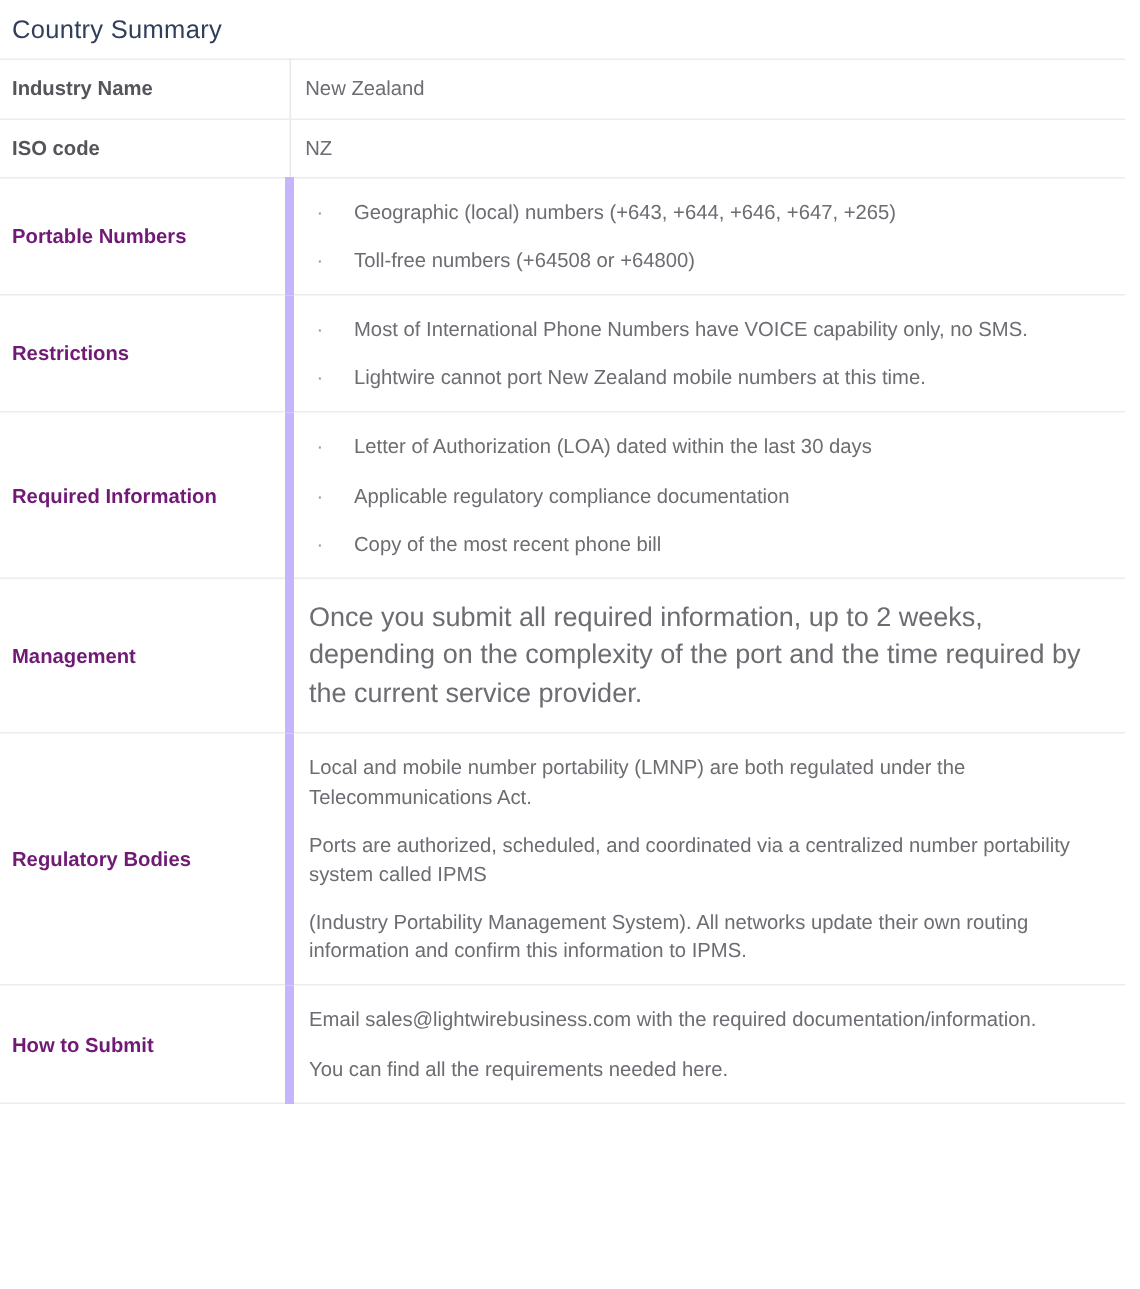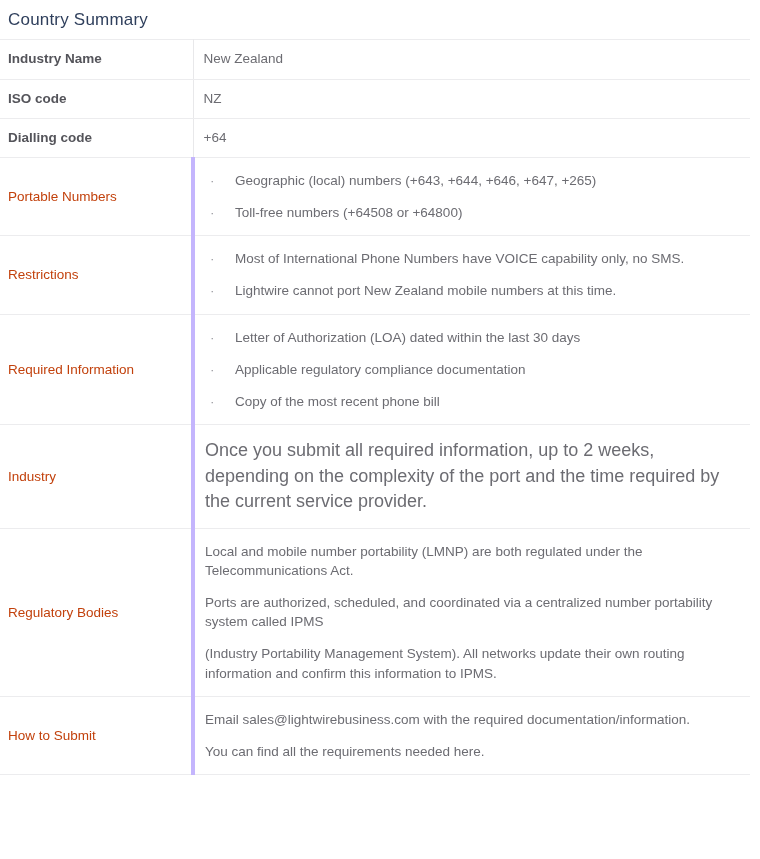--- a/index.html
+++ b/index.html
@@ -74,24 +74,24 @@
   }
 
   
   tr.guideline-row > td {
     border-top: 1px solid #ececee;
     border-bottom: 1px solid #ececee;
     vertical-align: middle;
     padding: 0;
   }
   tr.guideline-row > td.cell-label {
-    border-right: 4px solid #c4b5fd;
+    border-right: 6px solid #c4b5fd;
     padding: 14px 10px 14px 8px;
-    color: #c2410c;
-    font-weight: normal;
+    color: #701a75;
+    font-weight: bold;
     font-size: 13.5px;
     line-height: 1.42;
     vertical-align: middle;
   }
   tr.guideline-row > td.cell-value {
     padding: 13px 12px 13px 10px;
     color: #6c6c72;
     font-size: 13.5px;
     line-height: 1.42;
     vertical-align: middle;
@@ -154,24 +154,20 @@
       </tr>
 
       <tr class="data-row">
         <td class="cell-label">Industry Name</td>
         <td class="cell-value">New Zealand</td>
       </tr>
       <tr class="data-row">
         <td class="cell-label">ISO code</td>
         <td class="cell-value">NZ</td>
       </tr>
-      <tr class="data-row">
-        <td class="cell-label">Dialling code</td>
-        <td class="cell-value">+64</td>
-      </tr>
 
 
       <tr class="guideline-row">
         <td class="cell-label">Portable Numbers</td>
         <td class="cell-value">
           <ul class="bullet-list">
             <li>
               <span class="bullet-dot">·</span>
               <span>Geographic (local) numbers (+643, +644, +646, +647, +265)</span>
             </li>
@@ -213,21 +209,21 @@
             </li>
             <li>
               <span class="bullet-dot">·</span>
               <span>Copy of the most recent phone bill</span>
             </li>
           </ul>
         </td>
       </tr>
 
       <tr class="guideline-row">
-        <td class="cell-label">Industry</td>
+        <td class="cell-label">Management</td>
         <td class="cell-value">
           <p class="para-tight">Once you submit all required information, up to 2 weeks, depending on the complexity of the port and the time required by the current service provider.</p>
         </td>
       </tr>
 
       <tr class="guideline-row">
         <td class="cell-label">Regulatory Bodies</td>
         <td class="cell-value">
           <p class="para">Local and mobile number portability (LMNP) are both regulated under the Telecommunications Act.</p>
           <p class="para">Ports are authorized, scheduled, and coordinated via a centralized number portability system called IPMS</p>

